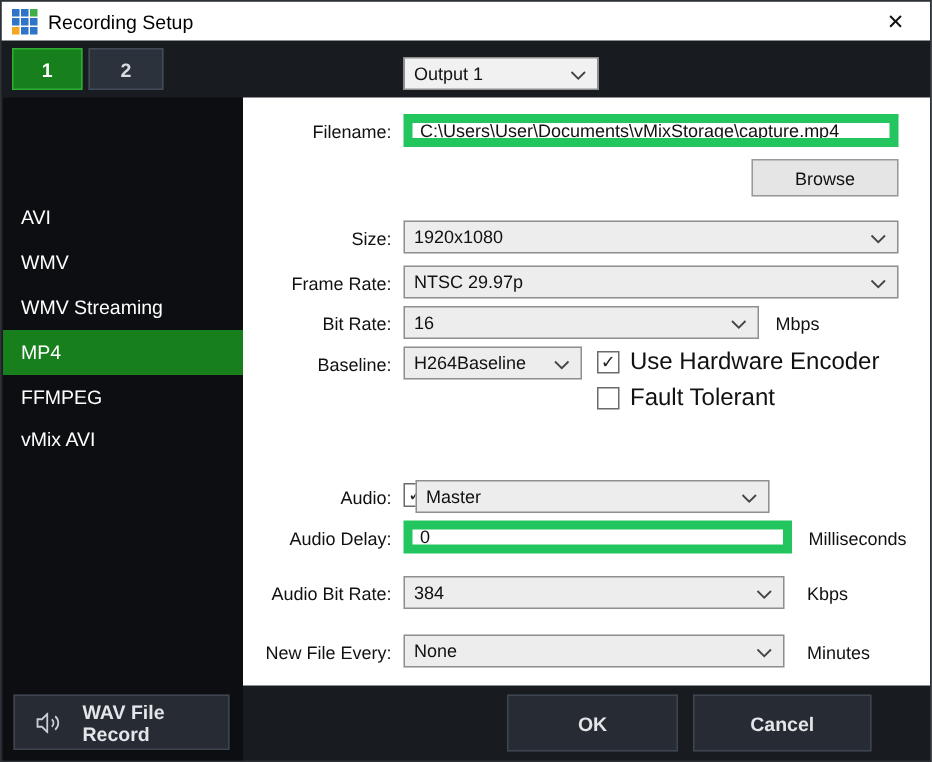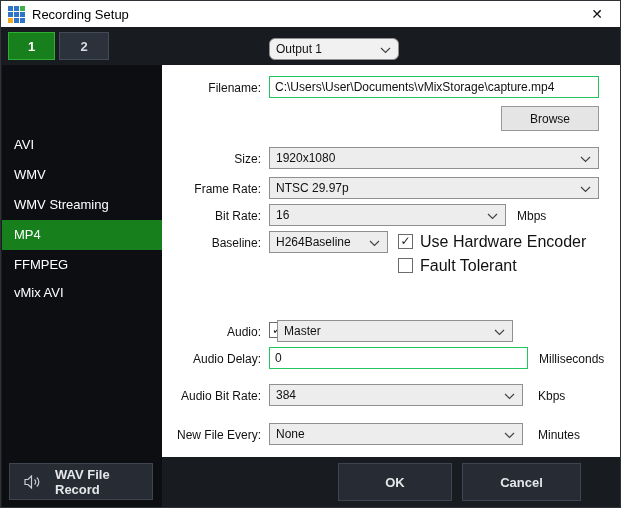--- a/index.html
+++ b/index.html
@@ -14,32 +14,32 @@
   .close-btn{position:absolute;right:0;top:0;width:46px;height:26px;display:flex;align-items:center;justify-content:center;font-size:14px;color:#111;cursor:pointer;}
 
   
   .tab{position:absolute;top:31px;height:28px;box-sizing:border-box;display:flex;align-items:center;justify-content:center;font-size:13px;font-weight:bold;cursor:pointer;}
   .tab-1{left:7px;width:47px;background:#17801d;border:1px solid #2fae33;color:#fff;}
   .tab-2{left:58px;width:50px;background:#2c323c;border:1px solid #434a57;color:#d9dce0;}
 
   
   .combo{position:absolute;height:22px;background:#ededed;border:1px solid #8f8f8f;box-sizing:border-box;font-size:12px;color:#111;line-height:20px;padding-left:6px;cursor:pointer;}
   .combo .chev{position:absolute;right:7px;top:8px;line-height:0;}
-  .output-combo{left:268px;top:37px;width:130px;background:#f1f1f1;border-radius:6px;}
+  .output-combo{left:268px;top:37px;width:130px;background:#f1f1f1;}
 
   
   .sidebar{position:absolute;left:1px;top:64px;width:160px;height:443px;background:#0c0e12;}
   .side-item{position:absolute;left:0;width:160px;height:30px;box-sizing:border-box;color:#ffffff;font-size:13px;line-height:30px;padding-left:12px;cursor:pointer;}
   .side-item.selected{background:#17801d;}
 
   
   .panel{position:absolute;left:161px;top:64px;width:459px;height:392px;background:#ffffff;}
   .flabel{position:absolute;left:166px;width:94px;text-align:right;font-size:12px;color:#111;line-height:16px;}
   .unit{position:absolute;font-size:12px;color:#111;line-height:16px;}
-  .tinput{position:absolute;height:22px;background:#fff;border:1px solid #22c55e;box-sizing:border-box;font-size:12px;color:#111;padding:0 5px;font-family:"Liberation Sans","DejaVu Sans",sans-serif;}
+  .tinput{position:absolute;height:22px;background:#fff;border:6px solid #22c55e;box-sizing:border-box;font-size:12px;color:#111;padding:0 5px;font-family:"Liberation Sans","DejaVu Sans",sans-serif;}
   .btn-light{position:absolute;background:#e5e5e5;border:1px solid #999;box-sizing:border-box;font-size:12px;color:#111;display:flex;align-items:center;justify-content:center;cursor:pointer;}
   .checkbox{position:absolute;width:15px;height:15px;background:#fff;border:1px solid #6b6b6b;box-sizing:border-box;display:flex;align-items:center;justify-content:center;font-size:12px;font-weight:bold;color:#222;cursor:pointer;line-height:13px;}
   .cblabel{position:absolute;font-size:16px;color:#111;line-height:16px;}
 
   
   .btn-dark{position:absolute;background:#272c34;border:1px solid #3f4550;box-sizing:border-box;color:#e4e6e9;font-size:13px;font-weight:bold;display:flex;align-items:center;justify-content:center;cursor:pointer;}
   .wav-btn{left:8px;top:462px;width:144px;height:37px;justify-content:flex-start;padding-left:14px;}
   .wav-btn .spk{margin-right:14px;line-height:0;}
   .ok-btn{left:337px;top:462px;width:114px;height:38px;}
   .cancel-btn{left:461px;top:462px;width:119px;height:38px;}

